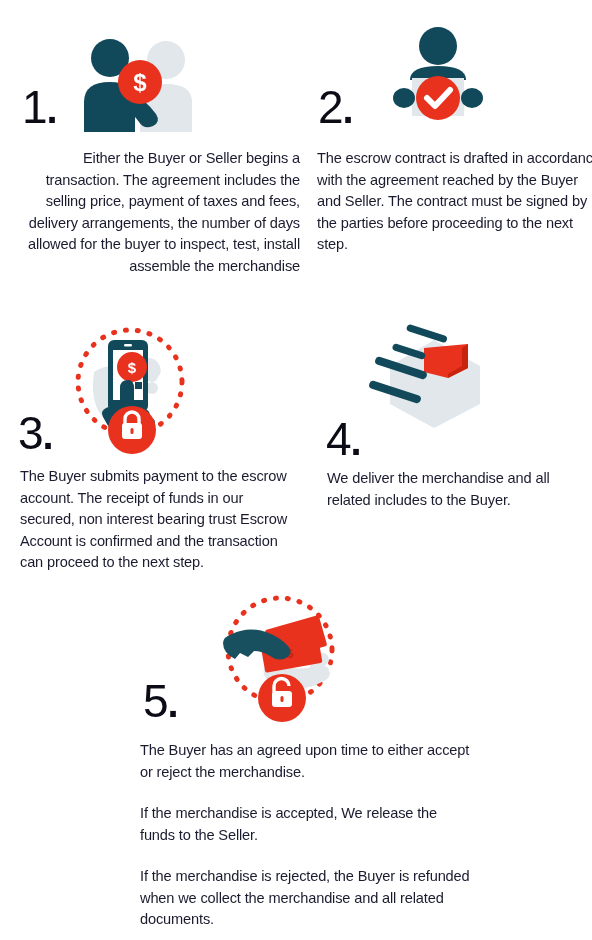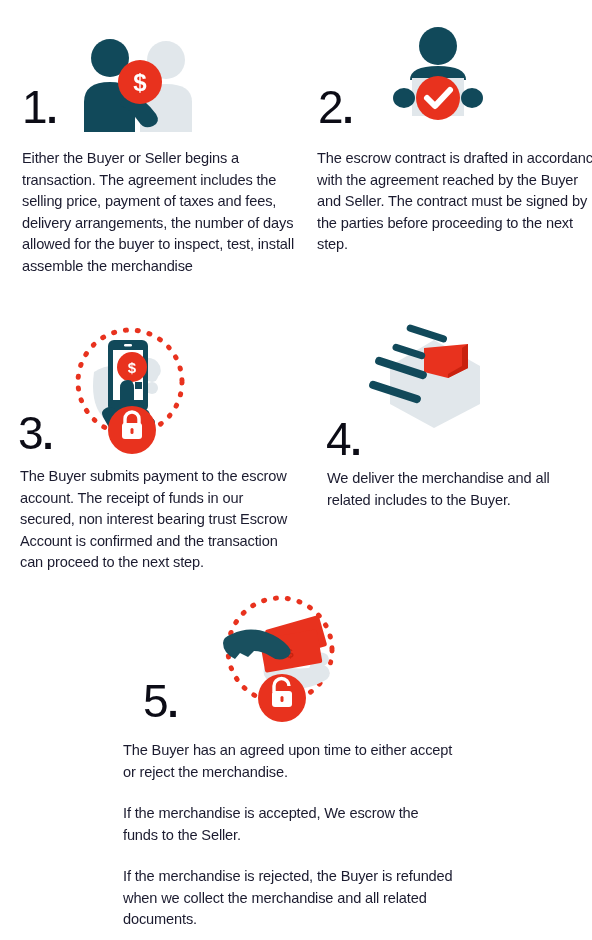--- a/index.html
+++ b/index.html
@@ -76,21 +76,21 @@
 
         <circle cx="62" cy="46" r="22" fill="#E8321E"></circle>
         <text x="62" y="55" font-family="Liberation Sans, sans-serif" font-size="24" font-weight="bold" fill="#ffffff" text-anchor="middle">$</text>
       </svg>
     </div>
 
     <div class="numeral" style="left:22px;top:84px;">
       <span>1</span><span class="dot">.</span>
     </div>
 
-    <div class="body-text indent" style="left:10px;top:148px;width:278px;">Either the Buyer or Seller begins a transaction. The agreement includes the selling price, payment of taxes and fees, delivery arrangements, the number of days allowed for the buyer to inspect, test, install assemble the merchandise</div>
+    <div class="body-text indent" style="left:10px;top:148px;width:278px;text-align:right;">Either the Buyer or Seller begins a transaction. The agreement includes the selling price, payment of taxes and fees, delivery arrangements, the number of days allowed for the buyer to inspect, test, install assemble the merchandise</div>
   </div>
 
   <div class="step" style="left:300px;top:0;width:292px;">
 
     <div class="icon" style="left:86px;top:26px;">
       <svg width="104" height="92" viewBox="0 0 104 92" xmlns="http://www.w3.org/2000/svg">
 
         <circle cx="52" cy="20" r="19" fill="#11495A"></circle>
         <path d="M24 54 Q24 40 52 40 Q80 40 80 54 Z" fill="#11495A"></path>
 
@@ -191,20 +191,20 @@
         <path d="M56 100 l0 -6 a7.5 7.5 0 0 1 15 0" stroke="#ffffff" stroke-width="3.4" fill="none"></path>
         <rect x="54" y="99" width="20" height="16" rx="3" fill="#ffffff"></rect>
         <rect x="62.5" y="104" width="3" height="6" rx="1.5" fill="#E8321E"></rect>
       </svg>
     </div>
 
     <div class="numeral" style="left:143px;top:88px;">
       <span>5</span><span class="dot">.</span>
     </div>
 
-    <div class="body-text" style="left:123px;top:150px;width:330px;">
+    <div class="body-text" style="left:140px;top:150px;width:330px;">
       <p>The Buyer has an agreed upon time to either accept or reject the merchandise.</p>
-      <p>If the merchandise is accepted, We escrow the funds to the Seller.</p>
+      <p>If the merchandise is accepted, We release the funds to the Seller.</p>
       <p>If the merchandise is rejected, the Buyer is refunded when we collect the merchandise and all related documents.</p>
     </div>
   </div>
 
 </div>
 
 </body></html>

